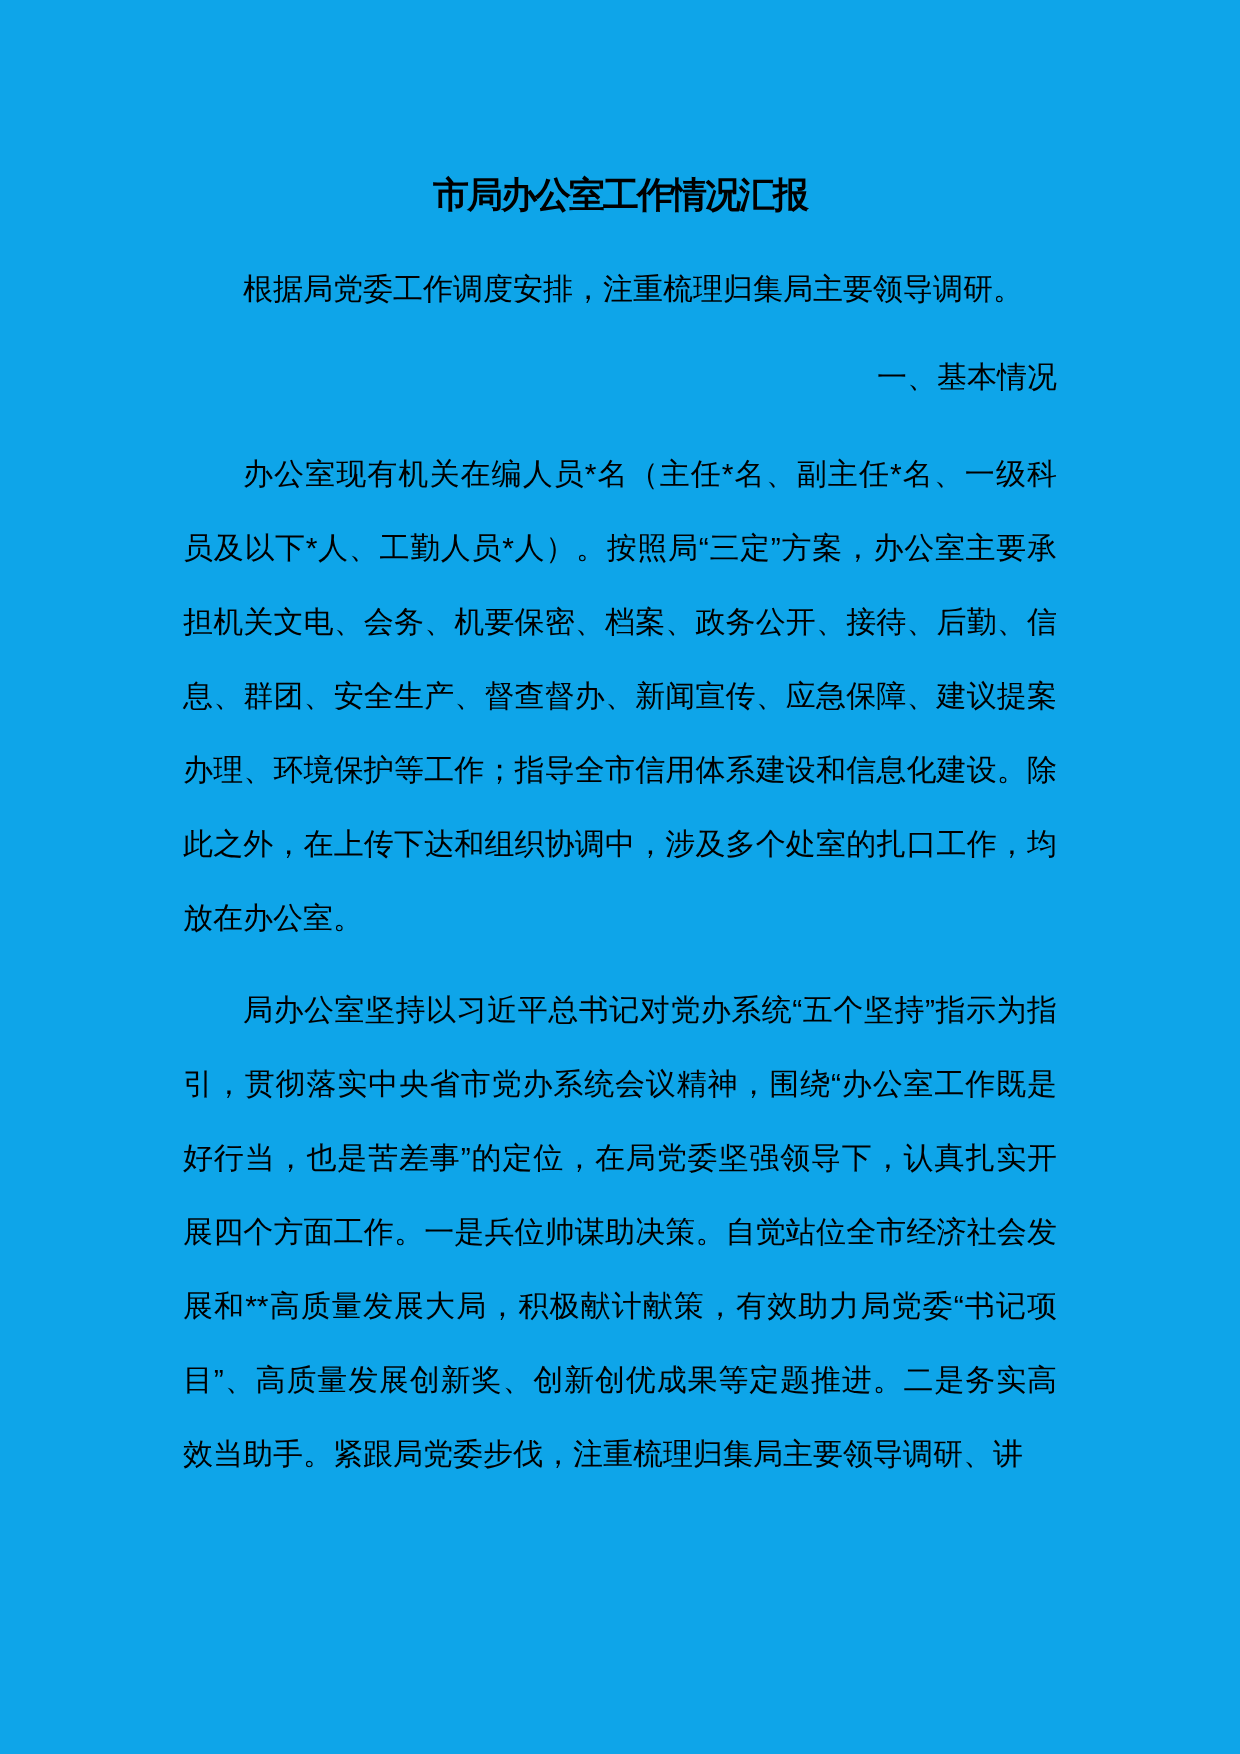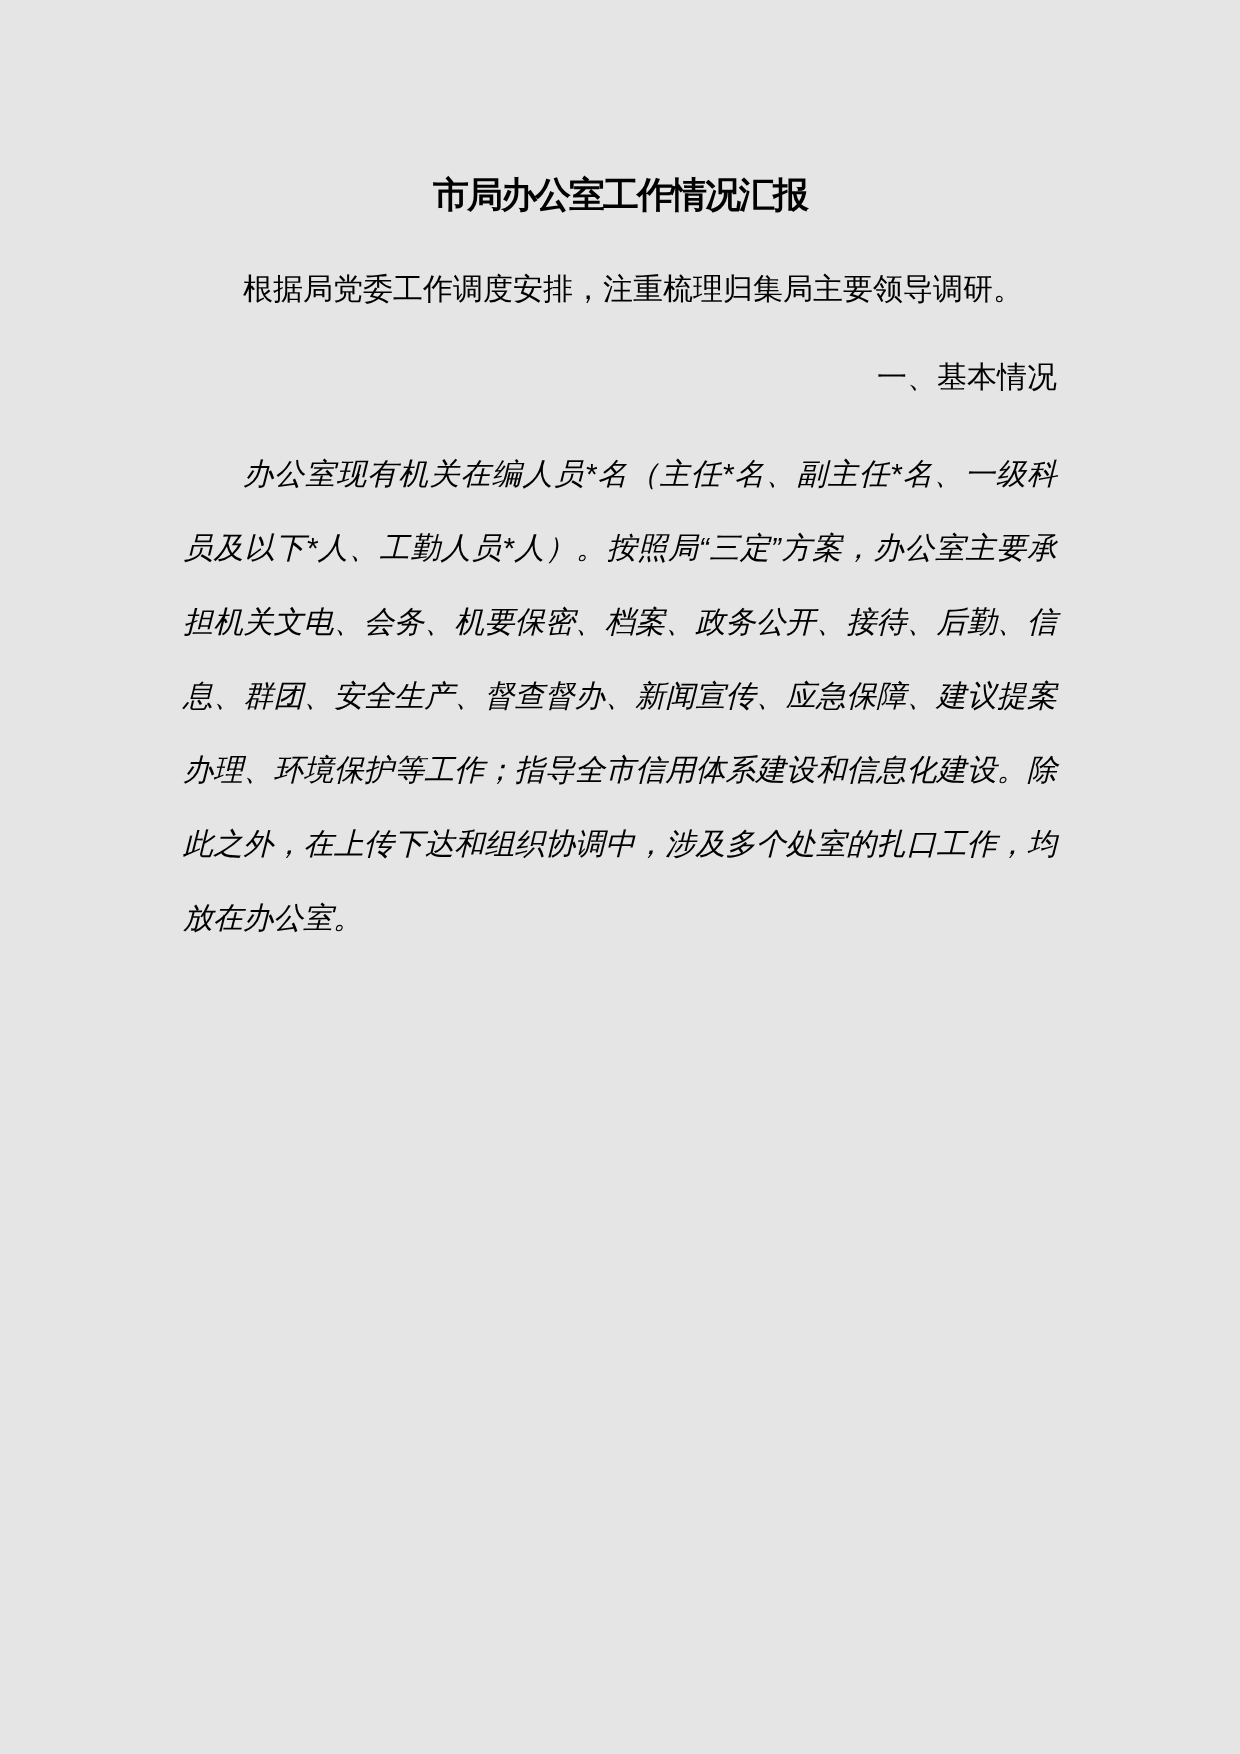--- a/index.html
+++ b/index.html
@@ -5,21 +5,21 @@
   html, body {
     margin: 0;
     padding: 0;
     background: #ffffff;
   }
   .page {
     position: relative;
     width: 1240px;
     height: 1754px;
     margin: 0 auto;
-    background: #e5e5e5;
+    background: #0ea5e9;
     box-sizing: border-box;
     padding: 158px 183px 0 183px;
     overflow: hidden;
     font-family: "Liberation Sans", sans-serif;
     color: #000000;
   }
   .doc-title {
     margin: 0;
     font-size: 36px;
     font-weight: 700;
@@ -34,30 +34,31 @@
     line-height: 74px;
     text-align: justify;
     text-indent: 60px;
     color: #000000;
   }
   .heading {
     text-align: right;
   }
   .m-p1 { margin-top: 21px; }
   .m-h1 { margin-top: 14px; }
-  .m-p2 { margin-top: 23px; font-style: italic; }
+  .m-p2 { margin-top: 23px; }
   .m-h2 { margin-top: 18px; }
   .m-p3 { margin-top: 18px; }
 </style>
 </head>
 <body>
 
 <div class="page">
   <h1 class="doc-title">市局办公室工作情况汇报</h1>
 
   <p class="para m-p1">根据局党委工作调度安排，注重梳理归集局主要领导调研。</p>
 
   <p class="heading m-h1">一、基本情况</p>
 
   <p class="para m-p2">办公室现有机关在编人员*名（主任*名、副主任*名、一级科员及以下*人、工勤人员*人）。按照局“三定”方案，办公室主要承担机关文电、会务、机要保密、档案、政务公开、接待、后勤、信息、群团、安全生产、督查督办、新闻宣传、应急保障、建议提案办理、环境保护等工作；指导全市信用体系建设和信息化建设。除此之外，在上传下达和组织协调中，涉及多个处室的扎口工作，均放在办公室。</p>
 
 
+  <p class="para m-p3">局办公室坚持以习近平总书记对党办系统“五个坚持”指示为指引，贯彻落实中央省市党办系统会议精神，围绕“办公室工作既是好行当，也是苦差事”的定位，在局党委坚强领导下，认真扎实开展四个方面工作。一是兵位帅谋助决策。自觉站位全市经济社会发展和**高质量发展大局，积极献计献策，有效助力局党委“书记项目”、高质量发展创新奖、创新创优成果等定题推进。二是务实高效当助手。紧跟局党委步伐，注重梳理归集局主要领导调研、讲</p>
 </div>
 
 </body></html>

